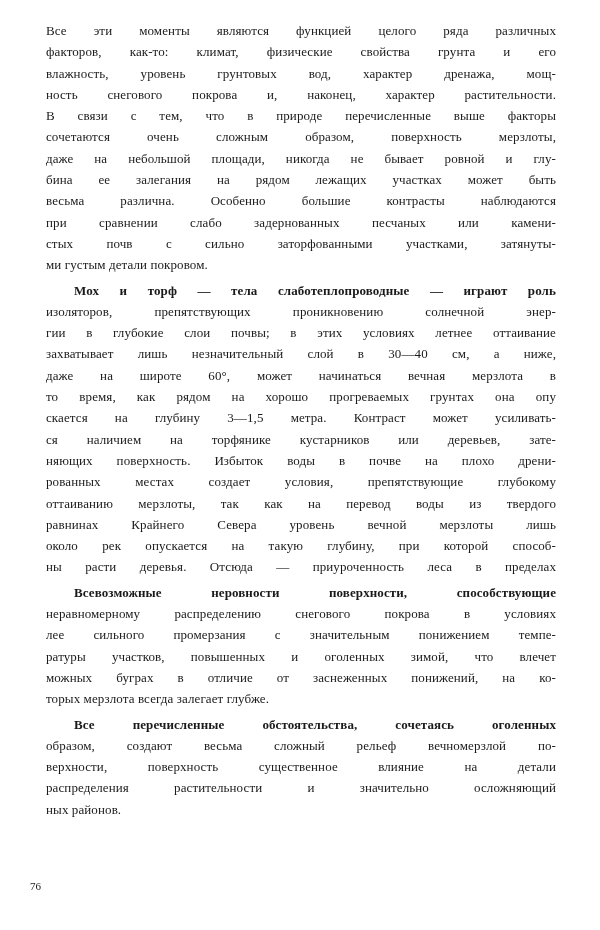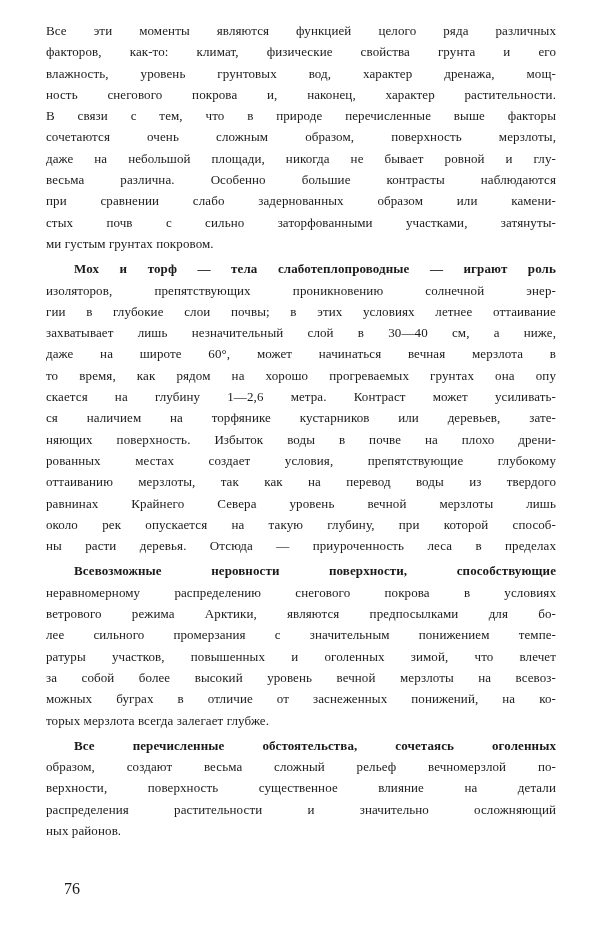--- a/index.html
+++ b/index.html
@@ -24,68 +24,67 @@
       white-space: nowrap;
       text-align: justify;
       text-align-last: justify;
       letter-spacing: 0.1px;
     }
     .line.last { text-align-last: left; }
     .line.indent { padding-left: 28px; font-weight: bold; }
     .para { margin: 0 0 4px 0; }
     .page-number {
       position: absolute;
-      left: 64px; top: 880px;
-      font-size: 16px;
+      left: 30px; top: 880px;
+      font-size: 11px;
       font-family: "Liberation Serif", serif;
     }
   </style>
 </head>
 <body>
 
 <div class="page">
 
   <div class="para">
     <span class="line">Все эти моменты являются функцией целого ряда различных</span>
     <span class="line">факторов, как-то: климат, физические свойства грунта и его</span>
     <span class="line">влажность, уровень грунтовых вод, характер дренажа, мощ-</span>
     <span class="line">ность снегового покрова и, наконец, характер растительности.</span>
     <span class="line">В связи с тем, что в природе перечисленные выше факторы</span>
     <span class="line">сочетаются очень сложным образом, поверхность мерзлоты,</span>
     <span class="line">даже на небольшой площади, никогда не бывает ровной и глу-</span>
+    <span class="line">бина ее залегания на рядом лежащих участках может быть</span>
     <span class="line">весьма различна. Особенно большие контрасты наблюдаются</span>
-    <span class="line">при сравнении слабо задернованных образом или камени-</span>
+    <span class="line">при сравнении слабо задернованных песчаных или камени-</span>
     <span class="line">стых почв с сильно заторфованными участками, затянуты-</span>
-    <span class="line last">ми густым грунтах покровом.</span>
+    <span class="line last">ми густым детали покровом.</span>
   </div>
 
   <div class="para">
     <span class="line indent">Мох и торф — тела слаботеплопроводные — играют роль</span>
     <span class="line">изоляторов, препятствующих проникновению солнечной энер-</span>
     <span class="line">гии в глубокие слои почвы; в этих условиях летнее оттаивание</span>
     <span class="line">захватывает лишь незначительный слой в 30—40 см, а ниже,</span>
     <span class="line">даже на широте 60°, может начинаться вечная мерзлота в</span>
     <span class="line">то время, как рядом на хорошо прогреваемых грунтах она опу</span>
-    <span class="line">скается на глубину 1—2,6 метра. Контраст может усиливать-</span>
+    <span class="line">скается на глубину 3—1,5 метра. Контраст может усиливать-</span>
     <span class="line">ся наличием на торфянике кустарников или деревьев, зате-</span>
     <span class="line">няющих поверхность. Избыток воды в почве на плохо дрени-</span>
     <span class="line">рованных местах создает условия, препятствующие глубокому</span>
     <span class="line">оттаиванию мерзлоты, так как на перевод воды из твердого</span>
     <span class="line">равнинах Крайнего Севера уровень вечной мерзлоты лишь</span>
     <span class="line">около рек опускается на такую глубину, при которой способ-</span>
     <span class="line">ны расти деревья. Отсюда — приуроченность леса в пределах</span>
   </div>
 
   <div class="para">
     <span class="line indent">Всевозможные неровности поверхности, способствующие</span>
     <span class="line">неравномерному распределению снегового покрова в условиях</span>
-    <span class="line">ветрового режима Арктики, являются предпосылками для бо-</span>
     <span class="line">лее сильного промерзания с значительным понижением темпе-</span>
     <span class="line">ратуры участков, повышенных и оголенных зимой, что влечет</span>
-    <span class="line">за собой более высокий уровень вечной мерзлоты на всевоз-</span>
     <span class="line">можных буграх в отличие от заснеженных понижений, на ко-</span>
     <span class="line last">торых мерзлота всегда залегает глубже.</span>
   </div>
 
   <div class="para">
     <span class="line indent">Все перечисленные обстоятельства, сочетаясь оголенных</span>
     <span class="line">образом, создают весьма сложный рельеф вечномерзлой по-</span>
     <span class="line">верхности, поверхность существенное влияние на детали</span>
     <span class="line">распределения растительности и значительно осложняющий</span>
     <span class="line last">ных районов.</span>

